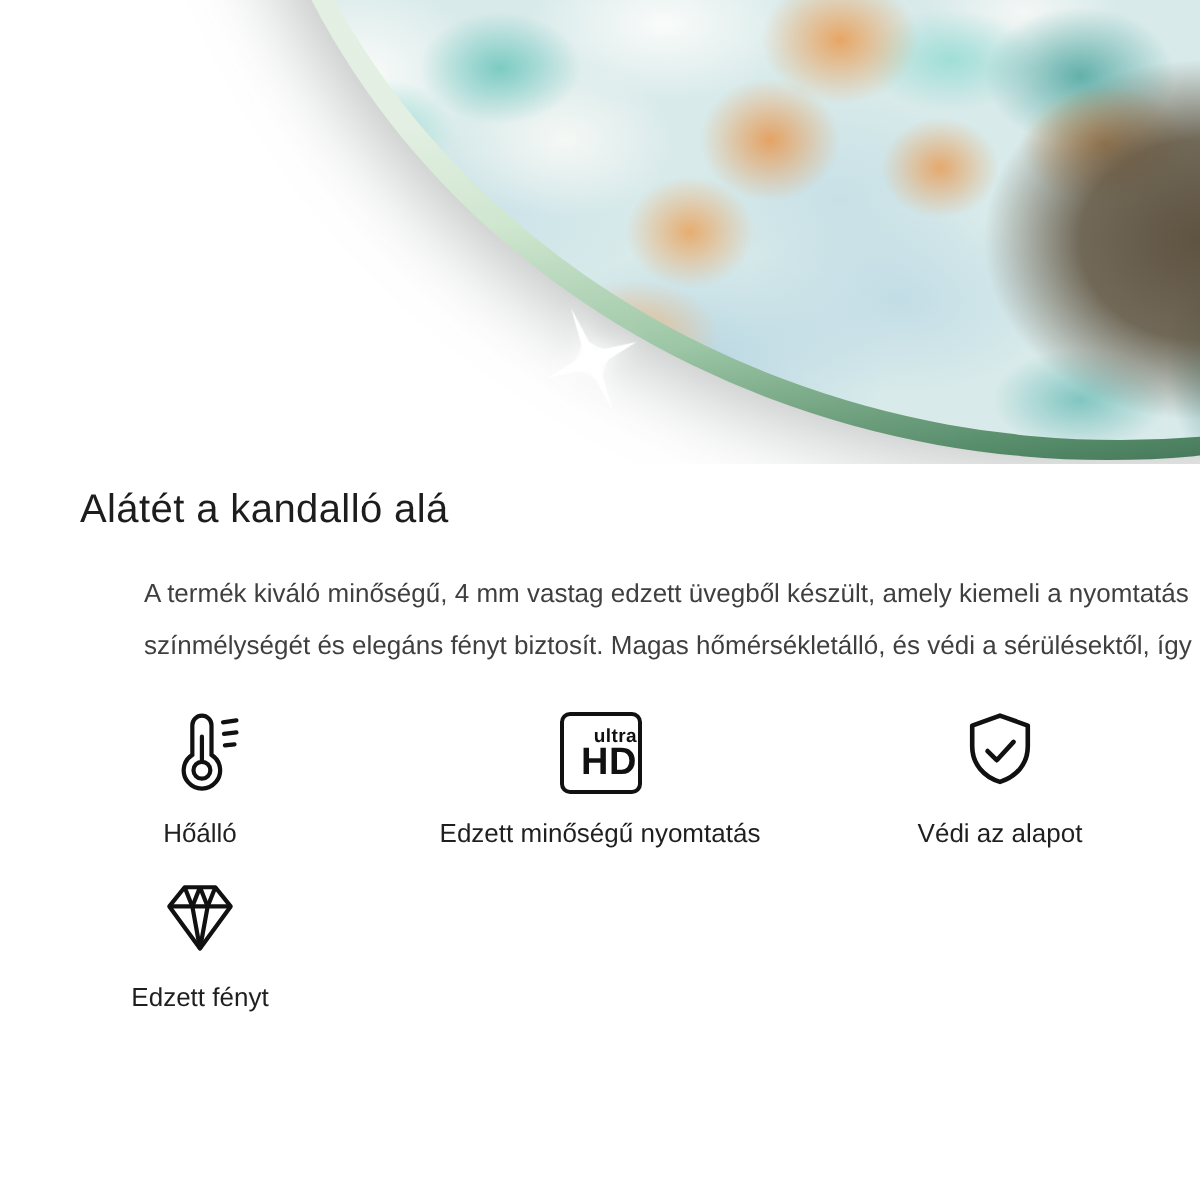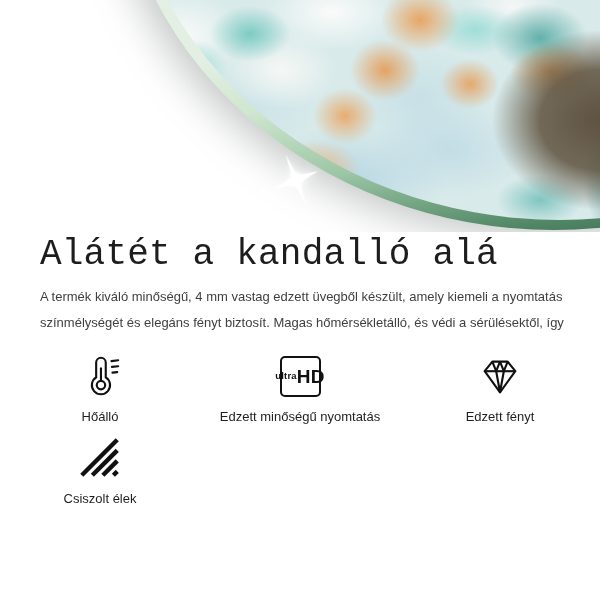--- a/index.html
+++ b/index.html
@@ -54,37 +54,37 @@
       radial-gradient(96px 72px at 300px 680px, rgba(190,218,228,0.65) 0%, rgba(190,218,228,0) 75%);
   }
   .sparkle{
     position:absolute;left:268px;top:152px;width:56px;height:56px;
     transform:rotate(-22deg);
     filter:drop-shadow(0 0 5px rgba(255,255,255,0.95));
   }
   
   .copy{padding:6px 40px 0 40px;}
   .title{
-    font-family:Liberation Mono, monospace;
-    font-size:36px;line-height:34px;color:#1d1d1d;font-weight:400;
+    font-family:Liberation Sans, sans-serif;
+    font-size:20px;line-height:34px;color:#1d1d1d;font-weight:400;
     letter-spacing:0.2px;
   }
   .desc{margin-top:12px;font-size:13px;line-height:26px;color:#3f3f3f;}
-  .desc div{white-space:nowrap;}
+  .desc div{white-space:nowrap;margin-left:32px;}
   
   .features{
     margin-top:16px;display:grid;grid-template-columns:repeat(3,1fr);
     row-gap:10px;width:600px;
   }
   .feature{display:flex;flex-direction:column;align-items:center;}
   .icon-box{height:48px;display:flex;align-items:center;justify-content:center;}
   .feature-label{margin-top:9px;font-size:13px;color:#1f1f1f;}
   .uhd{
     width:37px;height:37px;border:2.5px solid #111;border-radius:5px;
-    display:flex;align-items:center;justify-content:center;
+    display:flex;flex-direction:column;align-items:flex-end;justify-content:center;
     color:#111;
   }
   .uhd .t1{font-size:9.5px;font-weight:700;line-height:10px;letter-spacing:0.2px;}
   .uhd .t2{font-size:19px;font-weight:800;line-height:15px;letter-spacing:0.3px;}
   svg.icon{display:block;}
 </style>
 </head>
 <body>
 
 <div class="hero">
@@ -127,41 +127,39 @@
   <div class="feature">
     <div class="icon-box">
       <div class="uhd">
         <div class="t1">ultra</div>
         <div class="t2">HD</div>
       </div>
     </div>
     <div class="feature-label">Edzett minőségű nyomtatás</div>
   </div>
 
+  <div class="feature">
+    <div class="icon-box">
+      <svg class="icon" width="46" height="46" viewBox="0 0 48 48" fill="none" stroke="#111" stroke-width="2.4" stroke-linejoin="round" stroke-linecap="round">
+        <path d="M24 5 L38.5 10.2 V21 c0 9.4 -6.2 16 -14.5 18.6 C15.7 37 9.5 30.4 9.5 21 V10.2 Z"></path>
+        <path d="M17.5 23.5 l4.8 4.8 l8.8 -9.6"></path>
+      </svg>
+    </div>
+    <div class="feature-label">Védi az alapot</div>
+  </div>
 
   <div class="feature">
     <div class="icon-box">
       <svg class="icon" width="46" height="46" viewBox="0 0 48 48" fill="none" stroke="#111" stroke-width="2.2" stroke-linejoin="round">
         <path d="M16 9 H32 L40 19 L24 41 L8 19 Z"></path>
         <path d="M8 19 H40"></path>
         <path d="M16 9 L20 19 L24 41"></path>
         <path d="M32 9 L28 19 L24 41"></path>
         <path d="M24 9 L20 19"></path>
         <path d="M24 9 L28 19"></path>
       </svg>
     </div>
     <div class="feature-label">Edzett fényt</div>
   </div>
 
-  <div class="feature">
-    <div class="icon-box">
-      <svg class="icon" width="46" height="46" viewBox="0 0 48 48" stroke="#111" stroke-width="4.6" stroke-linecap="butt">
-        <path d="M5 42 L42 5"></path>
-        <path d="M16 42 L42 16"></path>
-        <path d="M27 42 L42 27"></path>
-        <path d="M38 42 L42 38"></path>
-      </svg>
-    </div>
-    <div class="feature-label">Csiszolt élek</div>
-  </div>
 
 
 </div>
 
 </body></html>

